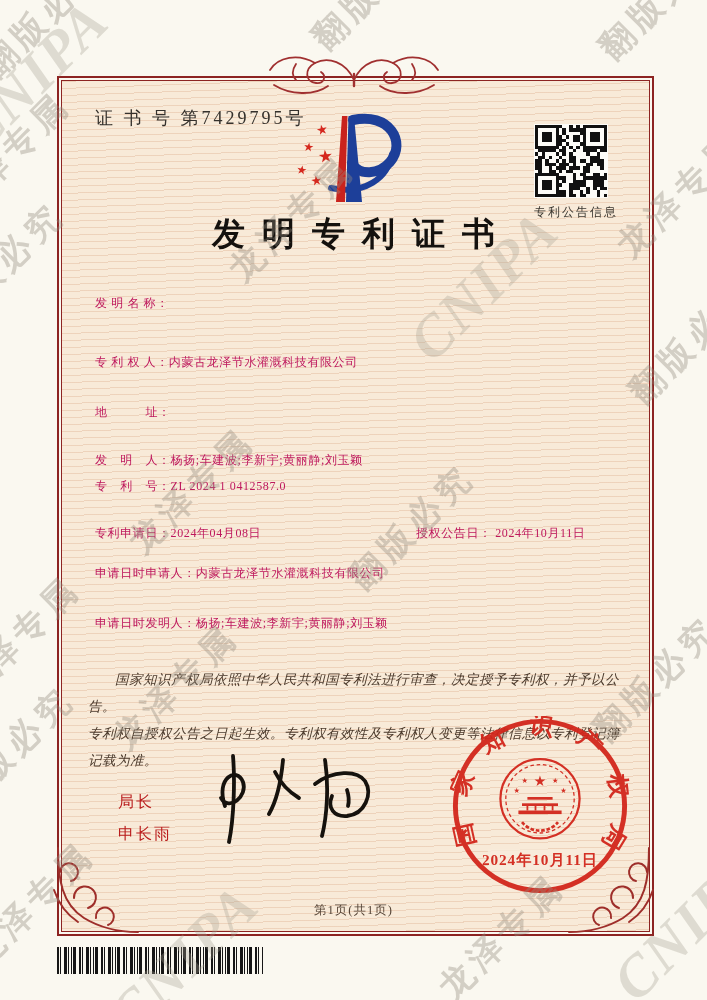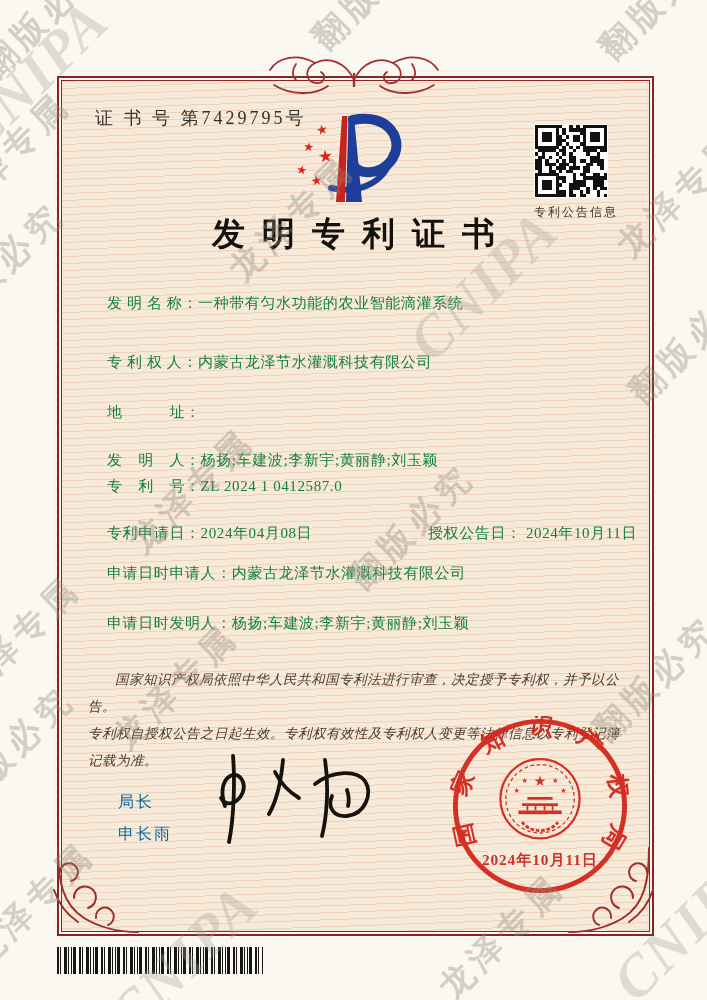--- a/index.html
+++ b/index.html
@@ -27,33 +27,33 @@
   .logo{position:absolute;left:293px;top:108px;width:118px;height:100px;z-index:20;}
   .qr-wrap{position:absolute;left:534px;top:124px;width:76px;z-index:20;text-align:center;}
   .qr{width:74px;height:74px;display:grid;grid-template-columns:repeat(21,1fr);
       grid-template-rows:repeat(21,1fr);background:#fdfcf8;padding:1px;box-sizing:border-box;}
   .qr .qb{background:#111;}
   .qr-caption{margin-top:6px;font-size:12px;letter-spacing:2px;color:#3a362f;white-space:nowrap;}
   .title{position:absolute;left:0;right:0;top:212px;text-align:center;font-size:33px;
          font-weight:bold;letter-spacing:17px;text-indent:17px;color:#14110e;z-index:20;}
 
   
-  .row{position:absolute;left:95px;font-size:15px;color:#15803d;letter-spacing:.6px;
-       line-height:24px;z-index:20;display:flex;margin-left:12px;}
+  .row{position:absolute;left:95px;font-size:12px;color:#be185d;letter-spacing:.6px;
+       line-height:24px;z-index:20;display:flex;}
   .row .lbl{white-space:pre;}
   .row .val{max-width:408px;}
   .col1{width:273px;display:flex;flex:none;}
 
   
   .statement{position:absolute;left:88px;top:666px;width:534px;z-index:20;
              font-size:13.5px;line-height:27px;color:#4a392b;font-style:italic;letter-spacing:.5px;}
   .statement .l1{text-indent:2em;}
 
   
-  .director{position:absolute;left:118px;top:792px;z-index:20;font-size:16px;color:#0369a1;
+  .director{position:absolute;left:118px;top:792px;z-index:20;font-size:16px;color:#b91c1c;
             font-family:"Liberation Sans",sans-serif;}
   .director div{margin-bottom:11px;letter-spacing:2px;}
   .signature{position:absolute;left:195px;top:748px;z-index:22;}
   .seal{position:absolute;left:450px;top:716px;width:180px;height:180px;z-index:30;opacity:.94;}
 
   
   .page-no{position:absolute;left:0;right:0;top:902px;text-align:center;font-size:12.5px;
            letter-spacing:1px;color:#564537;z-index:20;}
   .barcode{position:absolute;left:57px;top:947px;width:206px;height:27px;z-index:20;
       background:repeating-linear-gradient(90deg,
@@ -581,21 +581,20 @@
         <div></div>
         <div class="qb"></div>
       </div>
     <div class="qr-caption">专利公告信息</div>
   </div>
 
   <div class="title">发明专利证书</div>
 
   <div class="row" style="top:291px;">
     <span class="lbl">发 明 名 称：</span>
-    <span class="val">一种带有匀水功能的农业智能滴灌系统</span>
   </div>
   <div class="row" style="top:350px;">
     <span class="lbl">专 利 权 人：</span>
     <span class="val">内蒙古龙泽节水灌溉科技有限公司</span>
   </div>
   <div class="row" style="top:400px;width:530px;">
     <span class="lbl">地　　　址：</span>
   </div>
   <div class="row" style="top:448px;">
     <span class="lbl">发　明　人：</span>
@@ -665,15 +664,16 @@
       <rect x="-14" y="-2" width="28" height="3" stroke="none"></rect>
       <rect x="-20" y="5" width="40" height="3" stroke="none"></rect>
       <rect x="-24" y="13" width="48" height="4" stroke="none"></rect>
       <path d="M-14,8 L-14,13 M-5,8 L-5,13 M5,8 L5,13 M14,8 L14,13" stroke-width="2"></path>
       <path d="M-20,26 A26,26 0 0 0 20,26" fill="none" stroke-width="3" stroke-dasharray="4 2"></path>
     </g>
     <rect x="42" y="148" width="116" height="22" fill="#f8ecdc" opacity="0.85"></rect>
     <text x="100" y="165" font-size="17" font-weight="bold" fill="#d2251a" text-anchor="middle" letter-spacing="1">2024年10月11日</text>
   </svg>
 
+  <div class="page-no">第1页(共1页)</div>
   <div class="barcode"></div>
 
 </div>
 
 </body></html>

